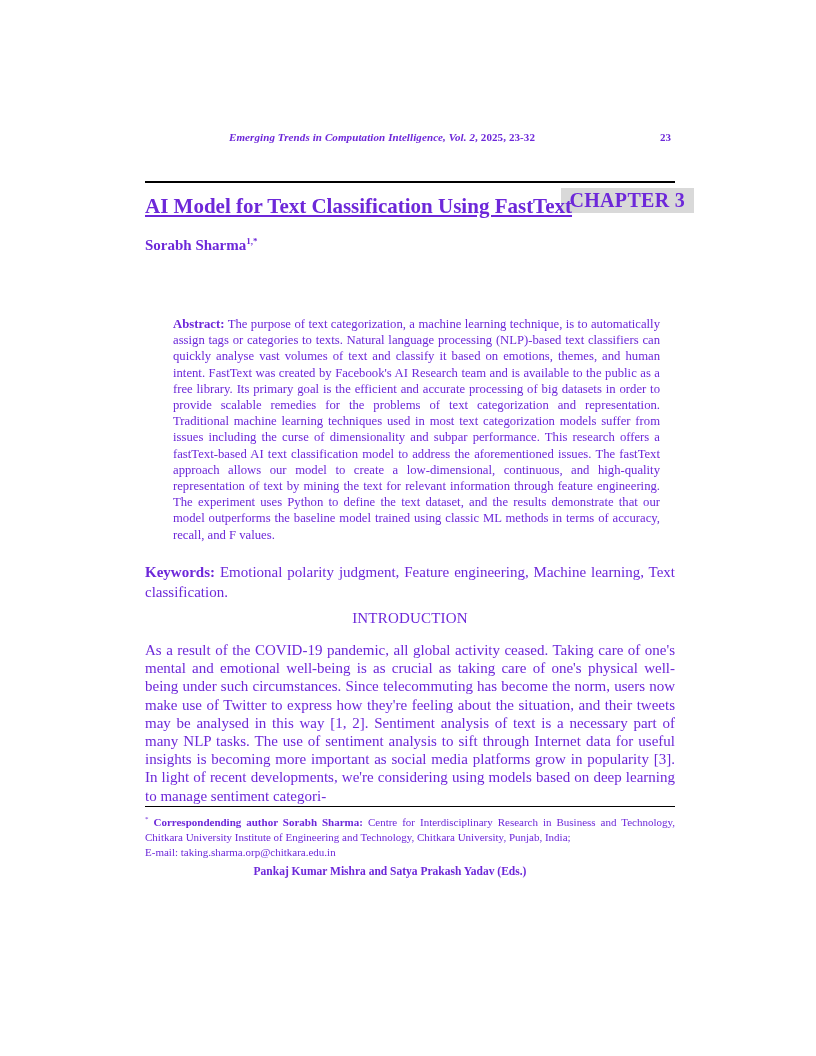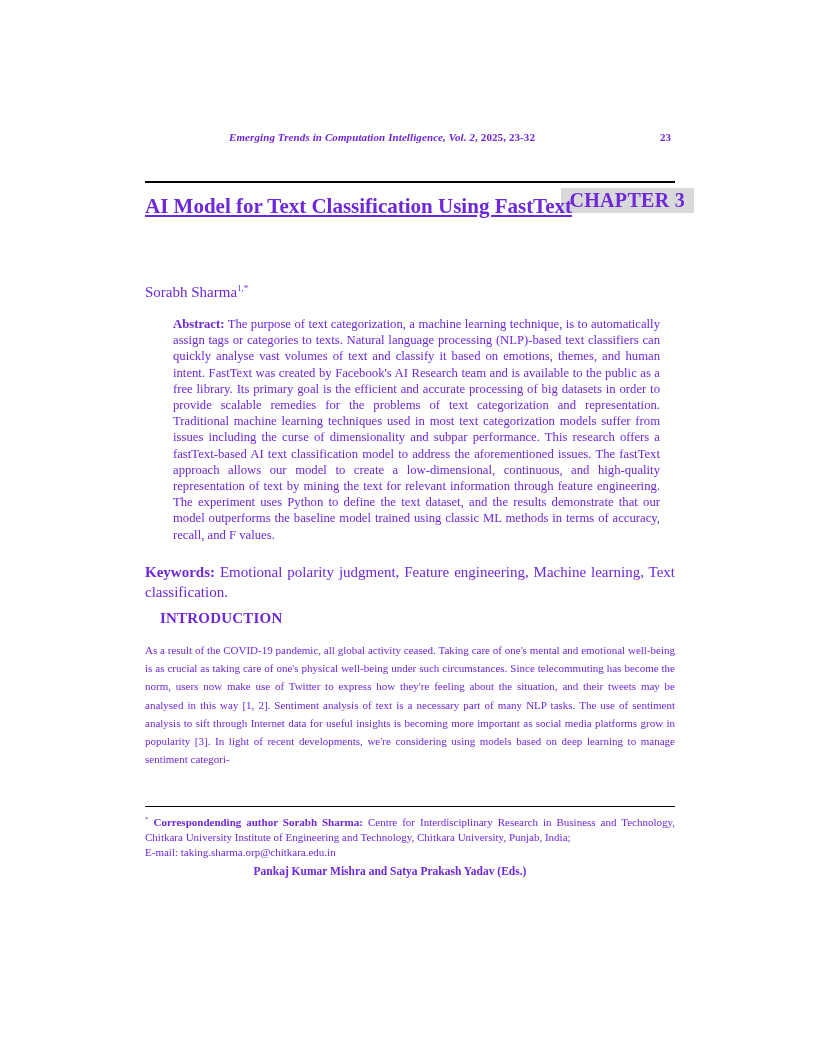--- a/index.html
+++ b/index.html
@@ -39,21 +39,21 @@
   }
   .title {
     position: absolute;
     top: 194px; left: 145px; width: 530px;
     margin: 0;
     font-size: 21px; font-weight: bold; text-decoration: underline;
   }
   .author {
     position: absolute;
     top: 236px; left: 145px; width: 530px;
-    font-size: 15px; font-weight: normal; margin-top: 47px;
+    font-size: 15px; font-weight: bold;
   }
   .author sup { font-size: 9px; }
   .affiliation {
     position: absolute;
     top: 258px; left: 145px; width: 530px;
     font-size: 13px; font-style: italic;
     line-height: 15.5px;
     text-align: justify;
   }
   .affiliation sup { font-size: 8px; }
@@ -64,30 +64,31 @@
     text-align: justify;
   }
   .keywords {
     position: absolute;
     top: 562px; left: 145px; width: 530px;
     font-size: 15px; line-height: 20px;
     text-align: justify;
   }
   .section-heading {
     position: absolute;
-    top: 610px; left: 160px; width: 530px;
+    top: 610px; left: 145px; width: 530px;
     margin: 0;
-    font-size: 15px; font-weight: bold;
+    font-size: 15px; font-weight: normal;
     letter-spacing: 0.2px;
+    text-align: center;
   }
   .body-para {
     position: absolute;
     top: 641px; left: 145px; width: 530px;
     margin: 0;
-    font-size: 11px; line-height: 18.2px;
+    font-size: 15px; line-height: 18.2px;
     text-align: justify;
   }
   .footnote-rule {
     position: absolute;
     top: 806px; left: 145px; width: 530px;
     border-top: 1.5px solid #000;
   }
   .footnote {
     position: absolute;
     top: 812px; left: 145px; width: 530px;

